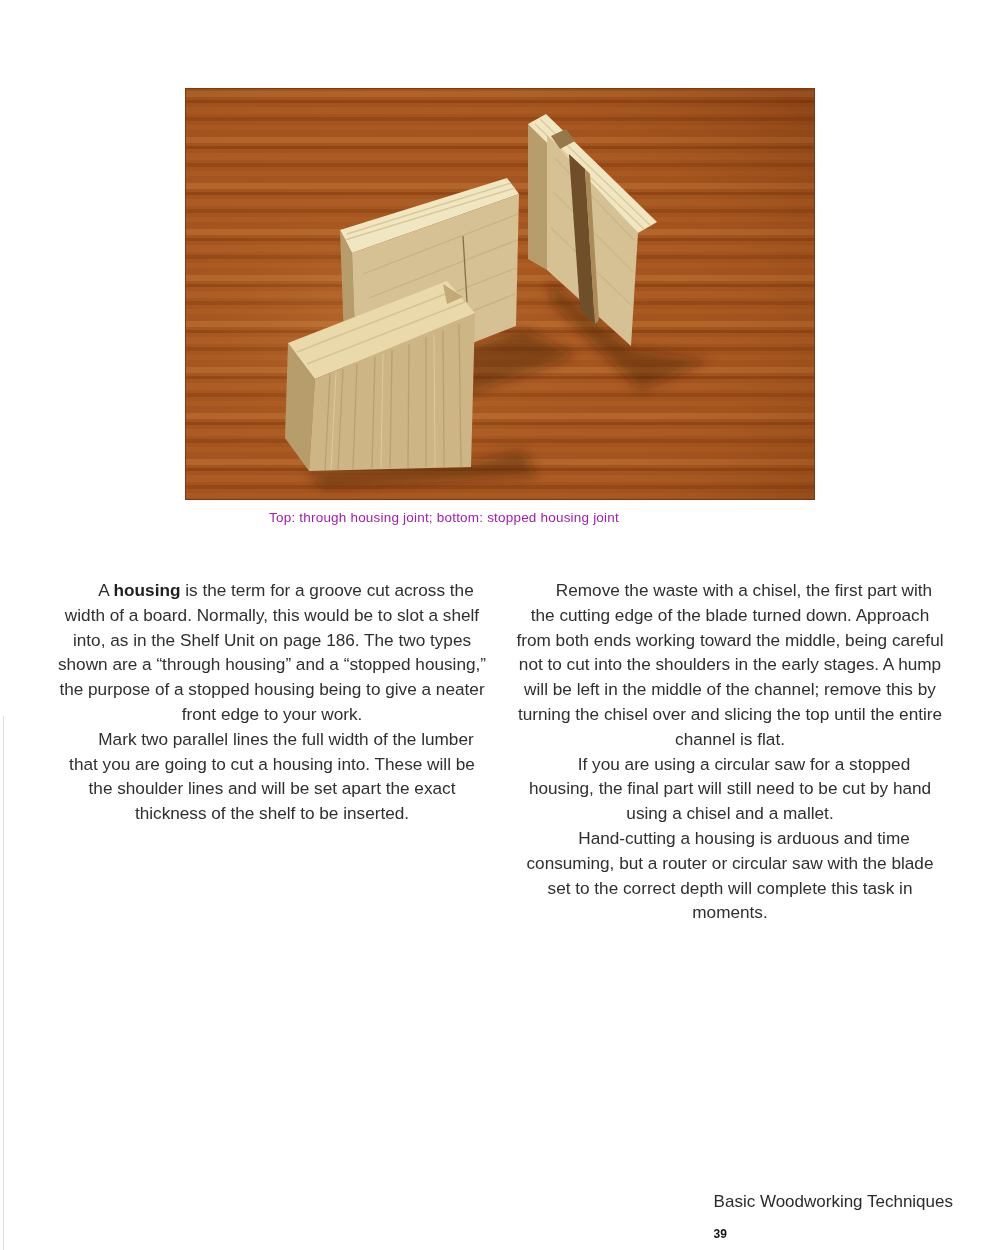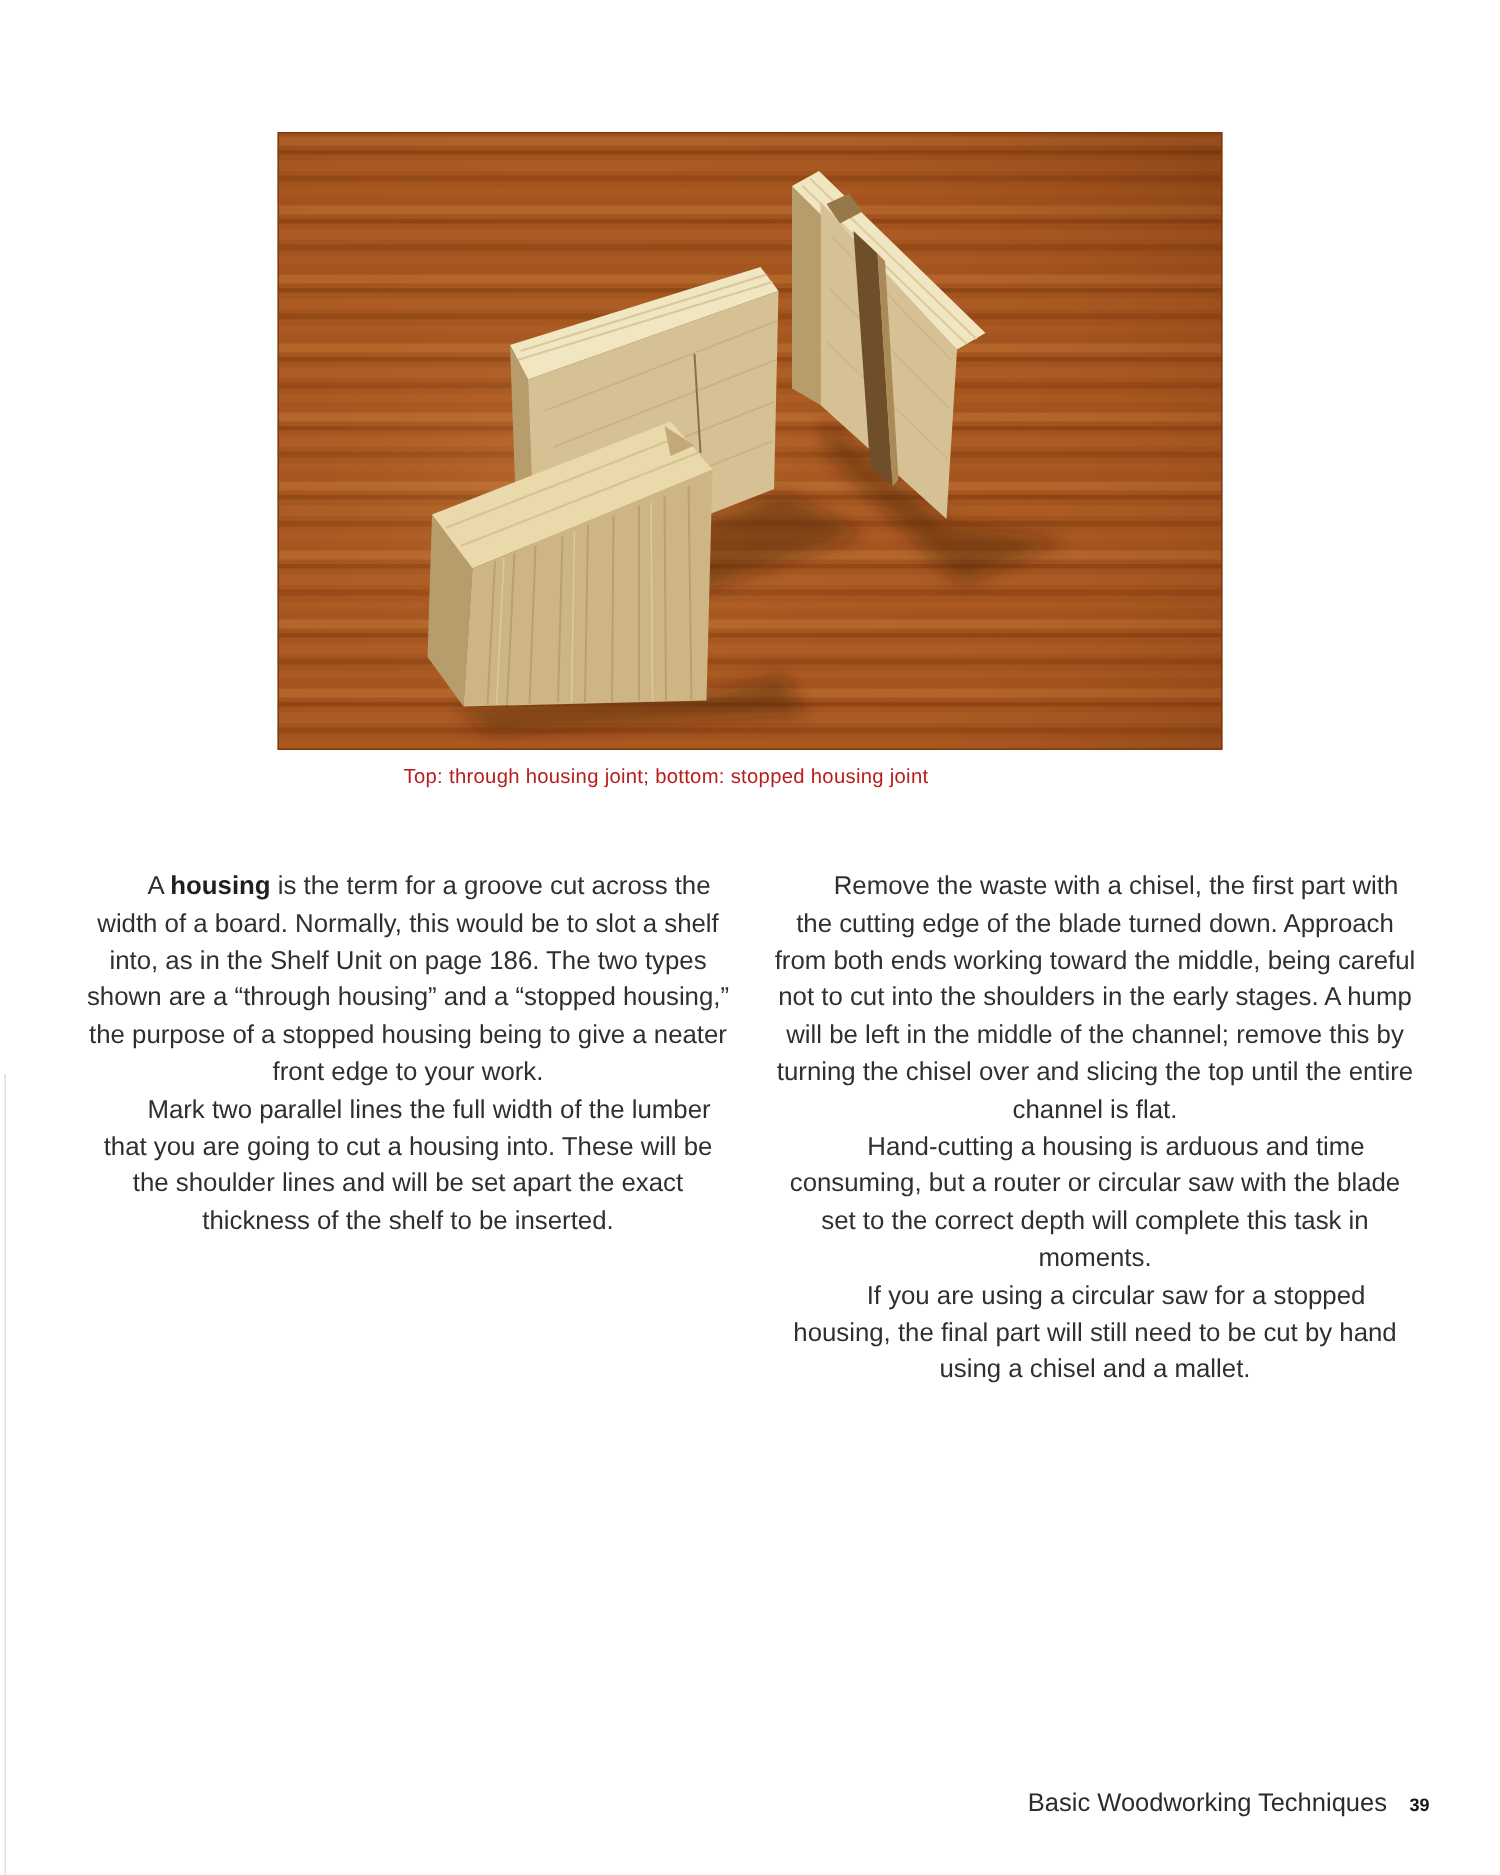--- a/index.html
+++ b/index.html
@@ -19,32 +19,32 @@
     position:absolute;left:3px;top:716px;width:1px;height:534px;
     background:#d9d2cf;opacity:.7;
   }
   .photo-wrap{position:absolute;left:185px;top:88px;width:630px;height:412px;margin:0;}
   .photo{
     width:630px;height:412px;outline:1px solid #7e3a0e;outline-offset:-1px;
   }
   .photo svg{display:block;width:100%;height:100%;}
   .caption{
     position:absolute;left:0;top:510px;width:888px;text-align:center;
-    font-size:13.5px;color:#b91c1c;letter-spacing:.2px;
+    font-size:13.5px;color:#a21caf;letter-spacing:.2px;
   }
   .columns{
     position:absolute;left:57px;top:578px;width:888px;
     display:flex;gap:28px;
   }
   .col{width:430px;font-size:17.2px;line-height:24.8px;color:#2f2f2f;text-align:center;}
   .col p{margin:0;text-indent:28px;}
   .col p strong{font-weight:bold;color:#1f1f1f;}
   .footer{
     position:absolute;top:1192px;right:47px;
-    display:flex;align-items:baseline;gap:15px;
+    display:flex;align-items:baseline;gap:15px;flex-direction:column;
   }
   .footer .section{font-size:17px;color:#2b2b2b;}
   .footer .pagenum{font-size:12px;font-weight:bold;color:#151515;}
 </style>
 </head>
 <body>
 
 <div class="page">
 
   <figure class="photo-wrap">
@@ -127,22 +127,22 @@
 
   <div class="caption">Top: through housing joint; bottom: stopped housing joint</div>
 
   <main class="columns">
     <div class="col">
       <p><span>A </span><strong>housing</strong><span> is the term for a groove cut across the width of a board. Normally, this would be to slot a shelf into, as in the Shelf Unit on page 186. The two types shown are a “through housing” and a “stopped housing,” the purpose of a stopped housing being to give a neater front edge to your work.</span></p>
       <p>Mark two parallel lines the full width of the lumber that you are going to cut a housing into. These will be the shoulder lines and will be set apart the exact thickness of the shelf to be inserted.</p>
     </div>
     <div class="col">
       <p>Remove the waste with a chisel, the first part with the cutting edge of the blade turned down. Approach from both ends working toward the middle, being careful not to cut into the shoulders in the early stages. A hump will be left in the middle of the channel; remove this by turning the chisel over and slicing the top until the entire channel is flat.</p>
+      <p>If you are using a circular saw for a stopped housing, the final part will still need to be cut by hand using a chisel and a mallet.</p>
       <p>Hand-cutting a housing is arduous and time consuming, but a router or circular saw with the blade set to the correct depth will complete this task in moments.</p>
-      <p>If you are using a circular saw for a stopped housing, the final part will still need to be cut by hand using a chisel and a mallet.</p>
     </div>
   </main>
 
   <footer class="footer">
     <span class="section">Basic Woodworking Techniques</span>
     <span class="pagenum">39</span>
   </footer>
 
   <div class="scan-edge"></div>
 </div>

